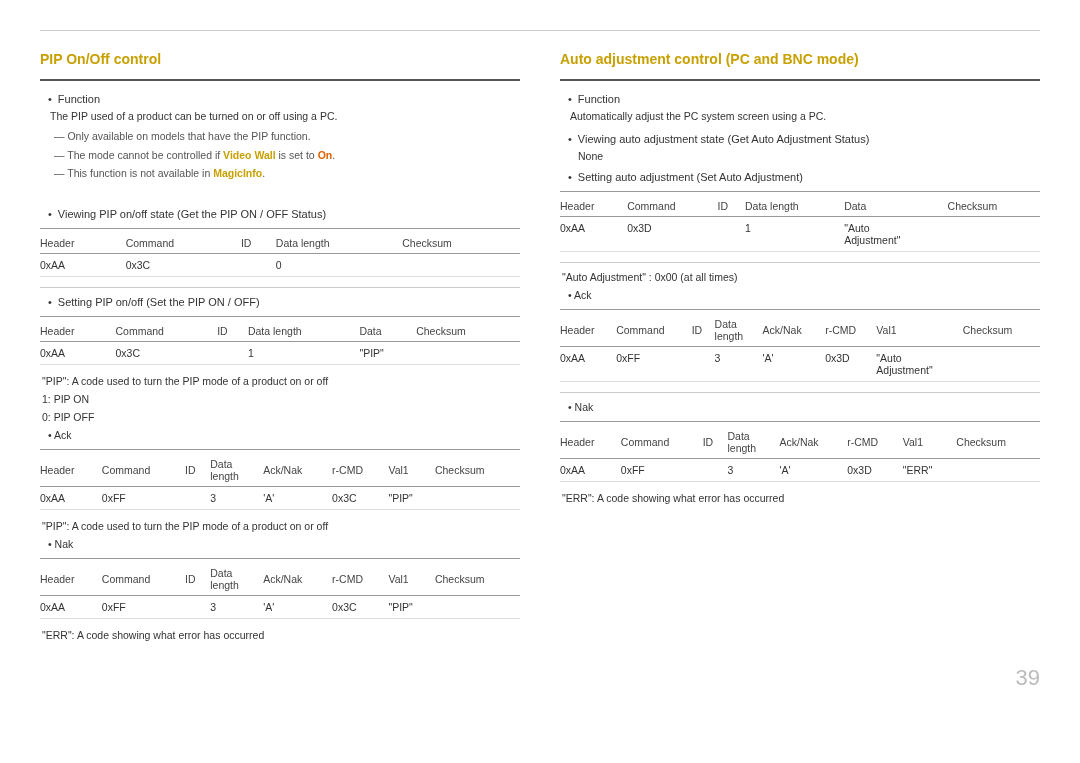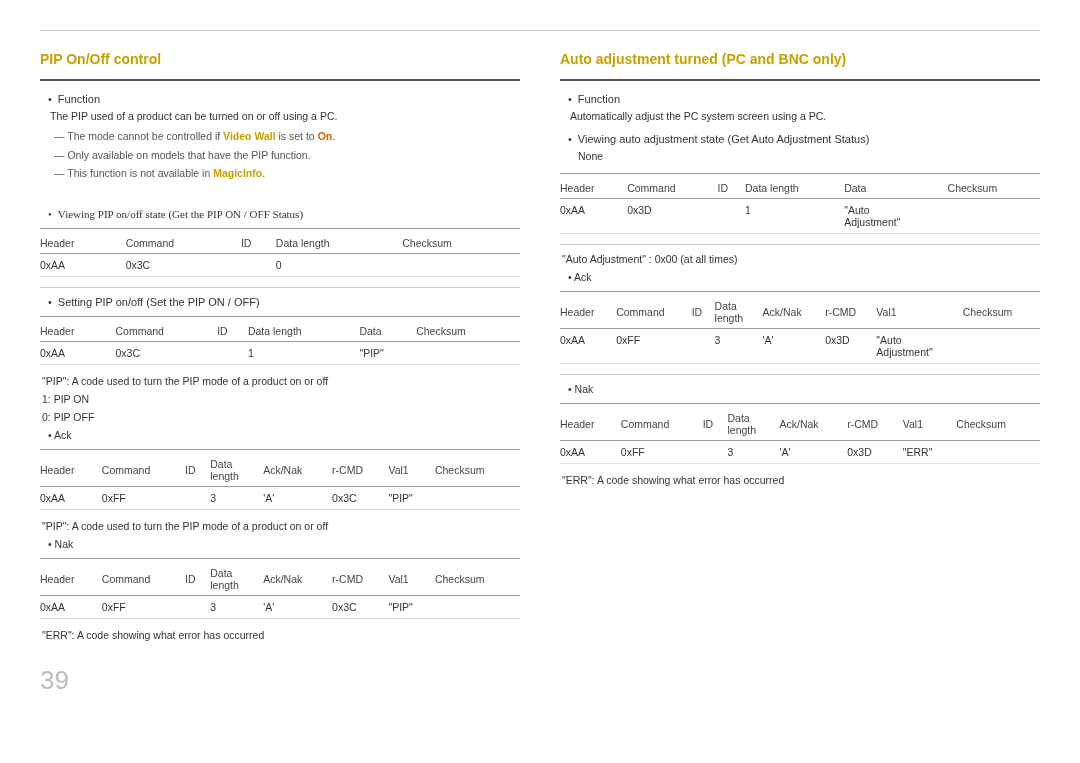--- a/index.html
+++ b/index.html
@@ -104,22 +104,22 @@
       font-size: 10.5px;
       color: #333;
       line-height: 1.5;
     }
     .pip-note {
       margin: 6px 0 4px 2px;
       font-size: 10.5px;
       color: #333;
     }
     .page-num {
-      text-align: left;
-      font-size: 26px;
+      text-align: right;
+      font-size: 22px;
       color: #bbb;
       margin-top: 20px;
     }
     .divider {
       border: none;
       border-top: 1px solid #ccc;
       margin: 8px 0;
     }
   </style>
 </head>
@@ -135,25 +135,25 @@
       <span class="section-title">PIP On/Off control</span>
     </div>
 
     <ul>
       <li class="bullet-item">
         <span>Function</span>
       </li>
     </ul>
     <div class="desc-text">The PIP used of a product can be turned on or off using a PC.</div>
 
+    <div class="note-line">Only available on models that have the PIP function.</div>
     <div class="note-line">The mode cannot be controlled if <span class="highlight-yellow">Video Wall</span> is set to <span class="highlight-orange">On</span>.</div>
-    <div class="note-line">Only available on models that have the PIP function.</div>
     <div class="note-line">This function is not available in <span class="highlight-yellow">MagicInfo</span>.</div>
 
-    <ul style="margin-top:26px;font-family:Liberation Serif, serif;">
+    <ul style="margin-top:26px;">
       <li class="bullet-item">
         <span>Viewing PIP on/off state (Get the PIP ON / OFF Status)</span>
       </li>
     </ul>
 
     <div class="table-section">
       <table class="data-table">
         <thead>
           <tr>
             <th>Header</th>
@@ -276,37 +276,42 @@
       </table>
     </div>
 
     <div class="pip-note">"ERR": A code showing what error has occurred</div>
 
   </div>
 
   <div class="col">
 
     <div class="section-title-bar">
-      <span class="section-title">Auto adjustment turned (PC and BNC only)</span>
+      <span class="section-title">Auto adjustment control (PC and BNC mode)</span>
     </div>
 
     <ul>
       <li class="bullet-item">
         <span>Function</span>
       </li>
     </ul>
     <div class="desc-text">Automatically adjust the PC system screen using a PC.</div>
 
     <ul style="margin-top:8px;">
       <li class="bullet-item">
         <span>Viewing auto adjustment state (Get Auto Adjustment Status)</span>
       </li>
     </ul>
     <div class="desc-text" style="margin-left:18px;">None</div>
 
+    <ul style="margin-top:6px;">
+      <li class="bullet-item">
+        <span>Setting auto adjustment (Set Auto Adjustment)</span>
+      </li>
+    </ul>
 
     <div class="table-section">
       <table class="data-table">
         <thead>
           <tr>
             <th>Header</th>
             <th>Command</th>
             <th>ID</th>
             <th>Data length</th>
             <th>Data</th>

